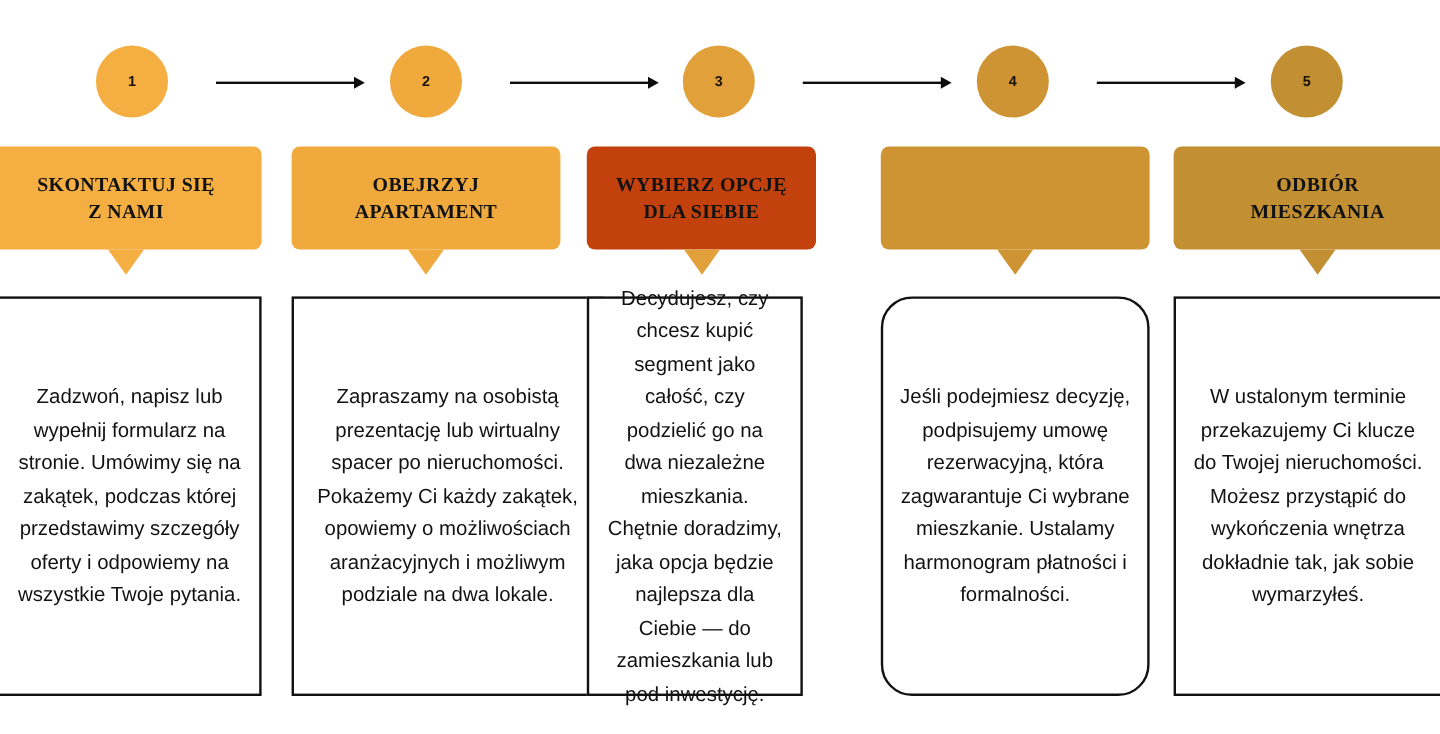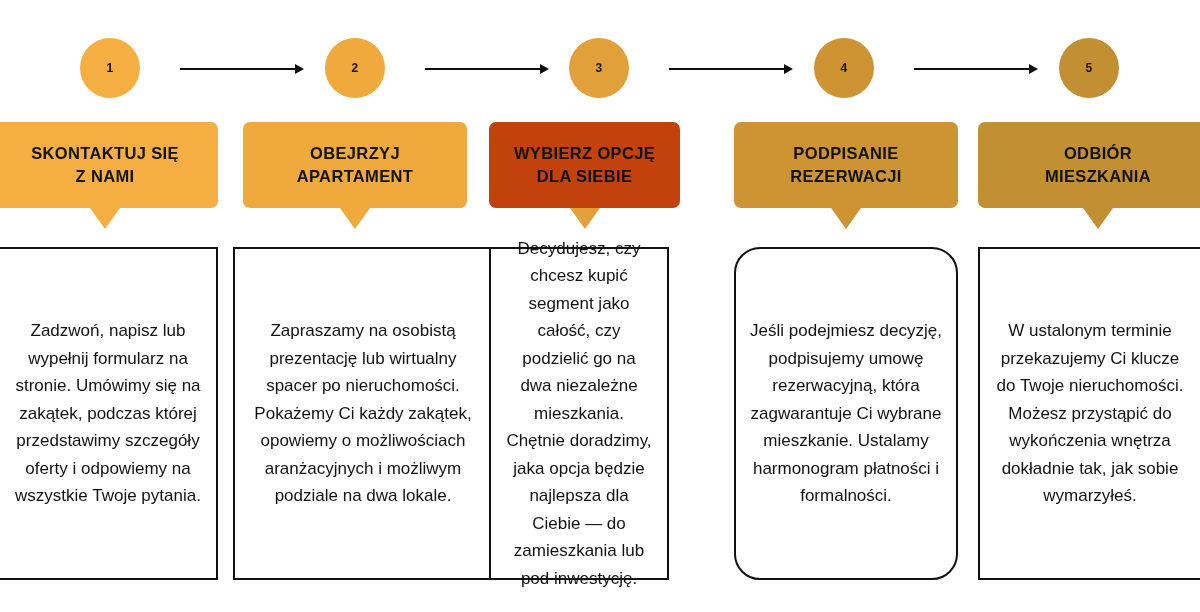--- a/index.html
+++ b/index.html
@@ -80,20 +80,21 @@
     box-sizing: border-box;
     padding: 0 10px;
   }
   .header-bubble .htext {
     font-size: 16.5px;
     font-weight: bold;
     color: #121212;
     line-height: 1.42;
     letter-spacing: 0.35px;
     white-space: pre-line;
+    font-family: Liberation Serif, serif;
   }
   .header-bubble .tail {
     position: absolute;
     bottom: -21px;
     left: 50%;
     transform: translateX(-50%);
     width: 0;
     height: 0;
     border-left: 15px solid transparent;
     border-right: 15px solid transparent;
@@ -173,39 +174,37 @@
     <span class="htext">OBEJRZYJ
 APARTAMENT</span>
     <span class="tail"></span>
   </div>
   <div class="header-bubble" style="left: 489px; width: 191px; background: #c2410c; color: rgb(226, 160, 59);">
     <span class="htext">WYBIERZ OPCJĘ
 DLA SIEBIE</span>
     <span class="tail"></span>
   </div>
   <div class="header-bubble" style="left: 734px; width: 224px; background: rgb(206, 148, 51); color: rgb(206, 148, 51);">
-    <span class="htext">PODPISANIE
-REZERWACJI</span>
     <span class="tail"></span>
   </div>
   <div class="header-bubble" style="left: 978px; width: 240px; background: rgb(194, 143, 50); color: rgb(194, 143, 50);">
     <span class="htext">ODBIÓR
 MIESZKANIA</span>
     <span class="tail"></span>
   </div>
 
   <div class="desc-card" style="left:-2px; width:220px;">
     <span class="dtext">Zadzwoń, napisz lub wypełnij formularz na stronie. Umówimy się na zakątek, podczas której przedstawimy szczegóły oferty i odpowiemy na wszystkie Twoje pytania.</span>
   </div>
-  <div class="desc-card" style="left:233px; width:260px;">
+  <div class="desc-card" style="left:243px; width:260px;">
     <span class="dtext">Zapraszamy na osobistą prezentację lub wirtualny spacer po nieruchomości. Pokażemy Ci każdy zakątek, opowiemy o możliwościach aranżacyjnych i możliwym podziale na dwa lokale.</span>
   </div>
   <div class="desc-card" style="left:489px; width:180px;">
     <span class="dtext">Decydujesz, czy chcesz kupić segment jako całość, czy podzielić go na dwa niezależne mieszkania. Chętnie doradzimy, jaka opcja będzie najlepsza dla Ciebie — do zamieszkania lub pod inwestycję.</span>
   </div>
   <div class="desc-card" style="left:734px; width:224px;border-radius:26px;">
     <span class="dtext">Jeśli podejmiesz decyzję, podpisujemy umowę rezerwacyjną, która zagwarantuje Ci wybrane mieszkanie. Ustalamy harmonogram płatności i formalności.</span>
   </div>
   <div class="desc-card" style="left:978px; width:224px;">
-    <span class="dtext">W ustalonym terminie przekazujemy Ci klucze do Twoje nieruchomości. Możesz przystąpić do wykończenia wnętrza dokładnie tak, jak sobie wymarzyłeś.</span>
+    <span class="dtext">W ustalonym terminie przekazujemy Ci klucze do Twojej nieruchomości. Możesz przystąpić do wykończenia wnętrza dokładnie tak, jak sobie wymarzyłeś.</span>
   </div>
 
 </div>
 
 </body></html>

